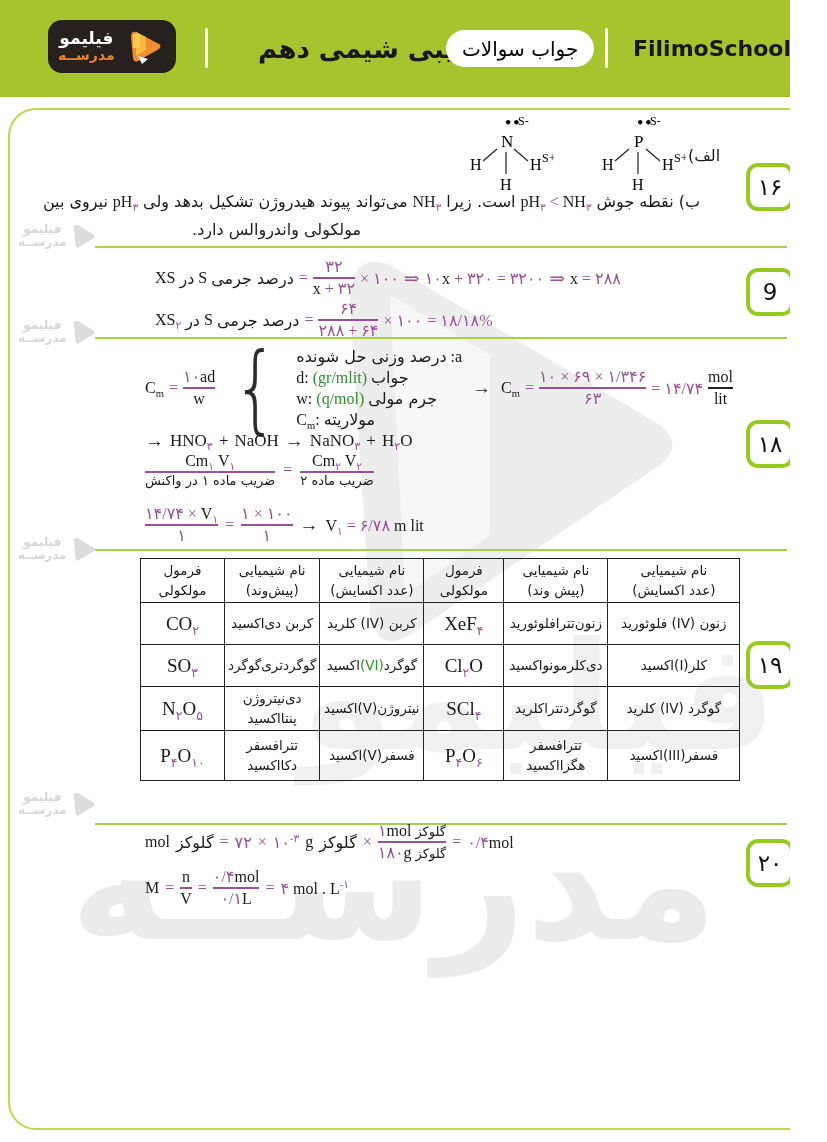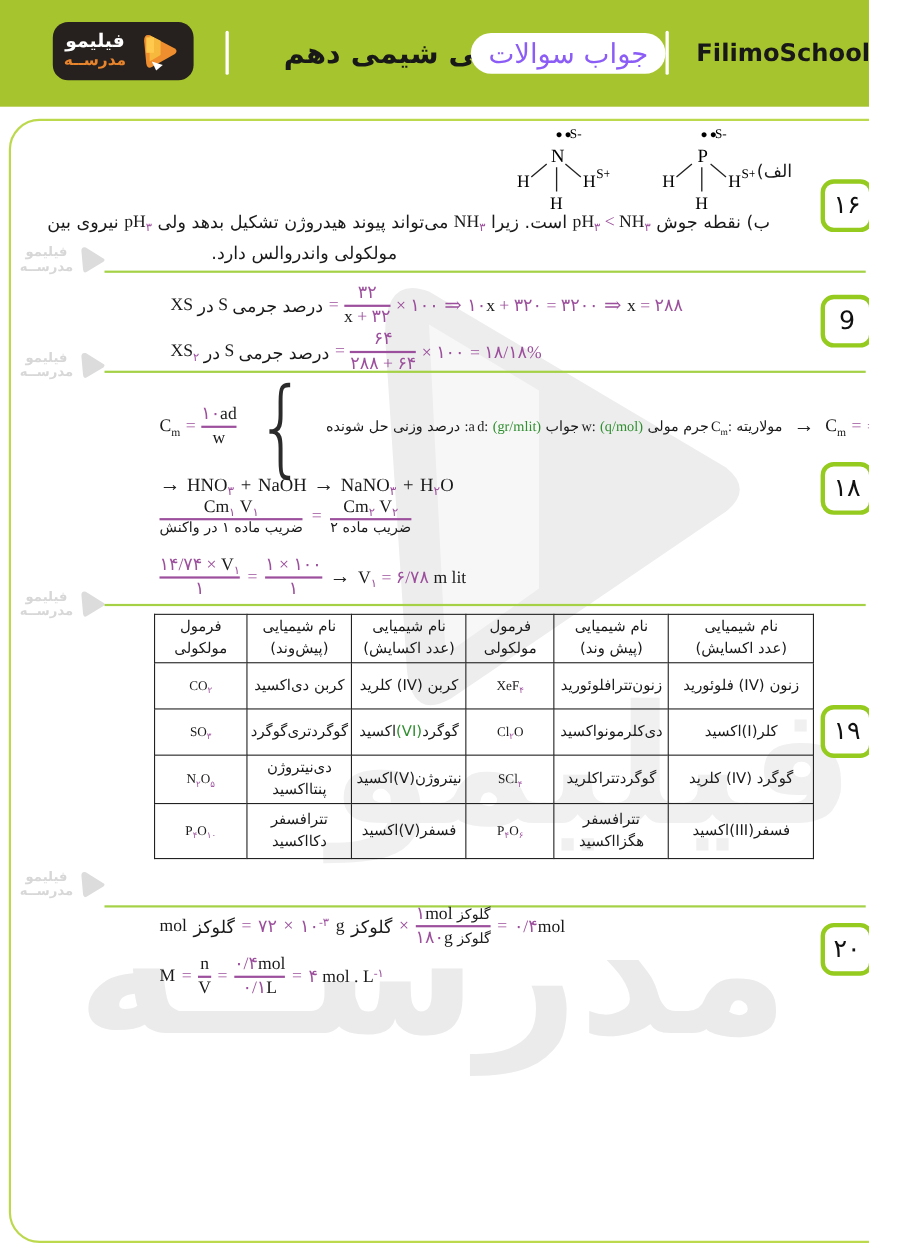--- a/index.html
+++ b/index.html
@@ -8,22 +8,22 @@
   
   .header{position:absolute;left:0;top:0;width:827px;height:97px;background:#a6c42d;}
   .logo-box{position:absolute;left:48px;top:20px;width:128px;height:53px;background:#26211e;
             border-radius:14px;display:flex;align-items:center;justify-content:space-between;padding:0 10px;box-sizing:border-box;}
   .logo-txt{display:flex;flex-direction:column;align-items:center;line-height:1.05;direction:rtl;}
   .logo-txt .t1{color:#ffffff;font-weight:bold;font-size:17px;}
   .logo-txt .t2{color:#e8842c;font-weight:bold;font-size:14px;}
   .hdiv{position:absolute;top:28px;width:3px;height:40px;background:#ffffff;border-radius:2px;}
   .htitle{position:absolute;top:0;height:97px;display:flex;align-items:center;
           font-weight:bold;font-size:26px;color:#181818;direction:rtl;}
-  .hpill{position:absolute;left:428px;top:30px;height:37px;padding:0 16px;background:#ffffff;border-radius:19px;
-         display:flex;align-items:center;font-size:25px;color:#8b5cf6;direction:rtl;}
+  .hpill{position:absolute;left:446px;top:30px;height:37px;padding:0 16px;background:#ffffff;border-radius:19px;
+         display:flex;align-items:center;font-size:20px;color:#000000;direction:rtl;}
   .hsite{position:absolute;left:633px;top:0;height:97px;display:flex;align-items:center;
          font-weight:bold;font-size:22px;color:#181818;font-family:"DejaVu Sans",sans-serif;}
   
   .card{position:absolute;left:8px;top:108px;width:809px;height:1018px;border:2px solid #bcd94e;border-radius:28px;background:transparent;}
   .qbadge{position:absolute;width:40px;height:40px;background:#fff;border:4px solid #95ca1f;border-radius:12px;
           display:flex;align-items:center;justify-content:center;font-size:23px;color:#111;z-index:5;}
   .divider{position:absolute;height:2px;background:#a4d146;z-index:2;}
   
   .wm-small{position:absolute;display:flex;align-items:center;gap:5px;z-index:1;}
   .wm-small .wtxt{display:flex;flex-direction:column;align-items:center;line-height:1.1;direction:rtl;
@@ -38,29 +38,29 @@
   .gg{color:#2f8f2f;}
   .sb{font-size:0.66em;position:relative;top:0.38em;}
   .sp{font-size:0.66em;position:relative;top:-0.5em;}
   .frac{display:inline-flex;flex-direction:column;align-items:center;line-height:1.15;}
   .frac .bar{align-self:stretch;height:1.5px;background:#9c4f9c;margin:1px 0;}
   .frac.bk .bar{background:#222;}
   .arr2{color:#9c4f9c;font-size:19px;}
   .arr1{color:#222;font-size:19px;}
   .brace{font-family:"DejaVu Sans",sans-serif;font-size:96px;line-height:84px;color:#2b2b2b;
          transform:scaleX(.75);font-weight:200;}
-  .blines{display:flex;flex-direction:row;gap:2px;font-size:13px;}
+  .blines{display:flex;flex-direction:column;gap:2px;font-size:16px;}
   .bline{display:flex;align-items:center;gap:4px;}
   
   .struct{position:absolute;z-index:2;}
   
   table.q19{position:absolute;left:140px;top:558px;border-collapse:collapse;direction:rtl;z-index:2;table-layout:fixed;}
   table.q19 td,table.q19 th{border:1.3px solid #222;text-align:center;vertical-align:middle;padding:2px 3px;
         font-weight:normal;font-size:13.5px;line-height:1.45;}
-  table.q19 .fcell{font-family:"Liberation Serif","DejaVu Serif",serif;direction:ltr;font-size:12px;}
+  table.q19 .fcell{font-family:"Liberation Serif","DejaVu Serif",serif;direction:ltr;font-size:19px;}
   table.q19 .hcell{font-size:13.5px;}
 </style>
 </head>
 <body>
 
 <div class="page">
 
   <div class="header">
     <div class="logo-box">
       <div class="logo-txt">
@@ -241,20 +241,25 @@
         </span>
       <span class="bline">
           <span class="mt"><span>C</span><span class="sb">m</span><span>:</span></span>
           <span class="fa">مولاریته</span>
         </span>
     </span>
     <span class="arr1">→</span>
     <span style="display:inline-flex;align-items:center;gap:5px;">
       <span><span>C</span><span class="sb">m</span></span>
       <span class="pp">=</span>
+      <span class="frac">
+        <span class="pp">۱۰ × ۶۹ × ۱/۳۴۶</span>
+        <span class="bar"></span>
+        <span class="pp">۶۳</span>
+      </span>
       <span class="pp">= ۱۴/۷۴</span>
       <span class="frac bk">
         <span>mol</span>
         <span class="bar"></span>
         <span>lit</span>
       </span>
     </span>
   </div>
 
   <div class="row mt" style="left:145px;top:430px;font-size:17px;gap:6px;">

